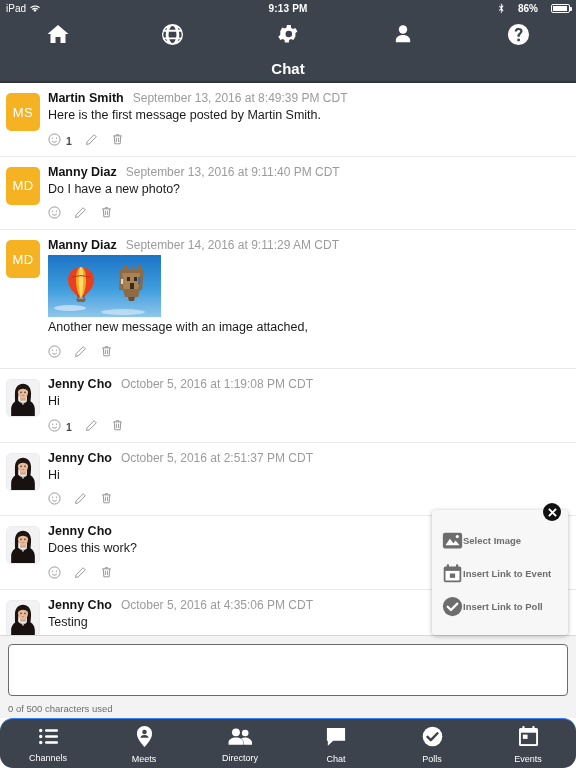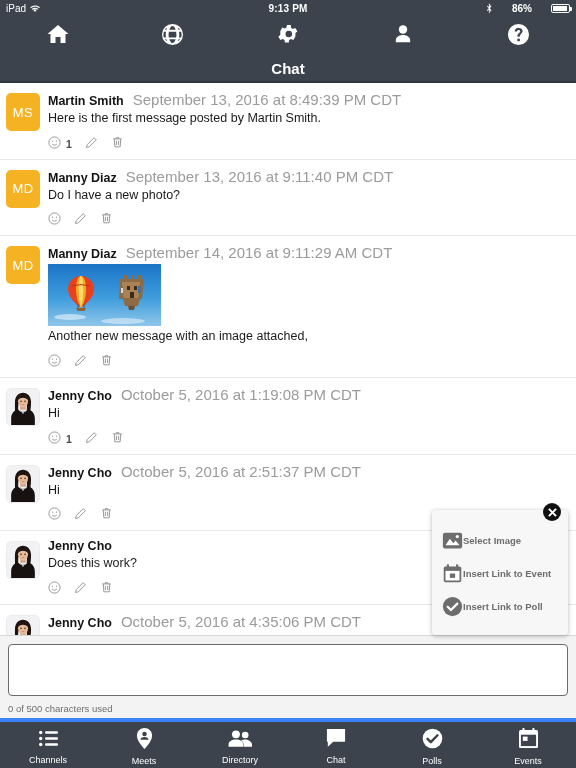--- a/index.html
+++ b/index.html
@@ -16,21 +16,21 @@
     height:16px; background:#3c434c; color:#ffffff;
     display:flex; align-items:center; font-size:10px; flex-shrink:0;
     padding:0 6px; position:relative;
   }
   .sb-left { display:flex; align-items:center; gap:4px; }
   .sb-center {
     position:absolute; left:0; right:0; text-align:center;
     font-size:10px; font-weight:bold; letter-spacing:.2px;
   }
   .sb-right {
-    margin-left:auto; display:flex; align-items:center; gap:19px;
+    margin-left:auto; display:flex; align-items:center; gap:13px;
     position:relative; z-index:2; font-weight:bold; font-size:10px;
   }
   .wifi-ico { width:10px; height:9px; }
   .bt-ico { width:7px; height:10px; }
   .batt {
     width:19px; height:9px; border:1px solid #ffffff; border-radius:2px;
     position:relative; display:inline-block;
   }
   .batt::after {
     content:""; position:absolute; right:-3px; top:2.5px;
@@ -76,21 +76,21 @@
   .avatar.initials { background:#f5b324; }
   .avatar.photo {
     background:#f4f4f6; overflow:hidden; position:relative;
     border:1px solid #ececec;
   }
   .avatar.photo svg { width:100%; height:100%; display:block; }
 
   .msgbody { flex:1; padding-left:8px; padding-right:8px; min-width:0; }
   .msghead { display:flex; align-items:baseline; gap:9px; }
   .author { font-size:12.5px; font-weight:bold; color:#141414; white-space:nowrap; }
-  .stamp { font-size:15px; color:#9b9b9b; white-space:nowrap; }
+  .stamp { font-size:12px; color:#9b9b9b; white-space:nowrap; }
   .msgtext { font-size:12.5px; color:#1a1a1a; padding-top:3px; line-height:1.25; }
 
   .attach {
     width:113px; height:62px; border-radius:1px; margin-top:3px;
     overflow:hidden; display:block; position:relative; background:#2b8fd6;
   }
   .attach svg { display:block; width:100%; height:100%; }
 
   .actions {
     display:flex; align-items:center; gap:13px;
@@ -129,21 +129,22 @@
   .popup-close {
     position:absolute; top:-7px; right:7px; width:18px; height:18px;
     border-radius:50%; background:#111111;
     display:flex; align-items:center; justify-content:center; cursor:pointer;
   }
   .popup-close svg { stroke:#ffffff; stroke-width:2.2; }
 
   
   .tabbar {
     height:50px; background:#3c434c; display:flex; flex-shrink:0;
-    border-top:4px solid #3b82f6;
+    border-top:1px solid #3b82f6;
+    border-radius:13px;
   }
   .tab {
     flex:1; display:flex; flex-direction:column; align-items:center;
     justify-content:center; gap:3px; cursor:pointer; padding-top:3px;
   }
   .tab svg { fill:#ffffff; }
   .tablabel { font-size:9px; color:#ffffff; }
 </style>
 </head>
 <body>

